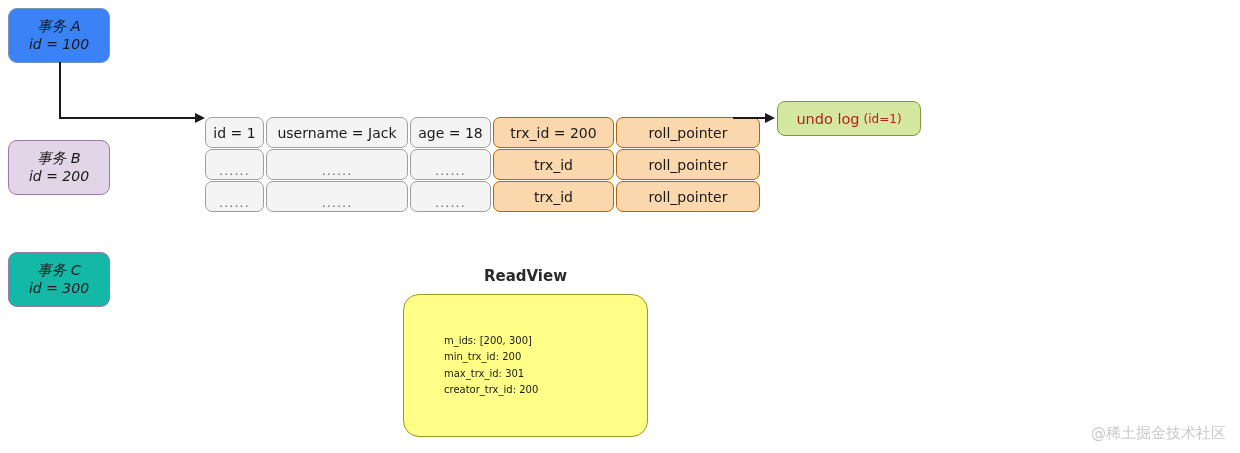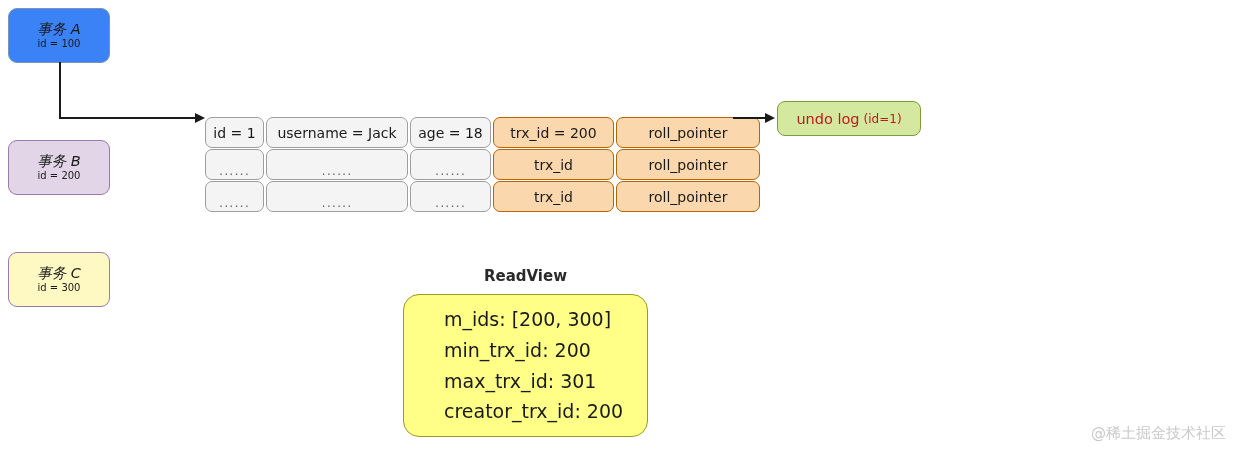--- a/index.html
+++ b/index.html
@@ -31,36 +31,37 @@
     justify-content: center;
     line-height: 1.28;
     font-size: 14.5px;
     color: #1a1a1a;
   }
   .txn-box .t-title {
     font-style: italic;
     white-space: nowrap;
   }
   .txn-box .t-sub {
-    white-space: nowrap;
-    font-size: 10px;
+    font-style: italic;
+    white-space: nowrap;
+    font-size: 14px;
   }
   .txn-a {
     left: 8px; top: 8px;
     background: #3b82f6;
     border: 1px solid #7a93b8;
   }
   .txn-b {
     left: 8px; top: 140px;
     background: #e1d5e7;
     border: 1px solid #9a79ab;
   }
   .txn-c {
     left: 8px; top: 252px;
-    background: #fef9c3;
+    background: #14b8a6;
     border: 1px solid #9a79ab;
   }
 
   
   .conn {
     position: absolute;
     background: #1a1a1a;
   }
   .conn-v-a {            
     left: 59px; top: 62px;
@@ -162,21 +163,21 @@
     box-sizing: border-box;
     background: #ffff88;
     border: 1px solid #9a9a26;
     border-radius: 16px;
     display: flex;
     flex-direction: column;
     justify-content: center;
     padding-left: 40px;
   }
   #readview-box .rv-line {
-    font-size: 19px;
+    font-size: 10px;
     line-height: 1.62;
     color: #1a1a1a;
     white-space: nowrap;
   }
 
   
   #watermark {
     position: absolute;
     right: 14px; bottom: 10px;
     font-size: 15px;

